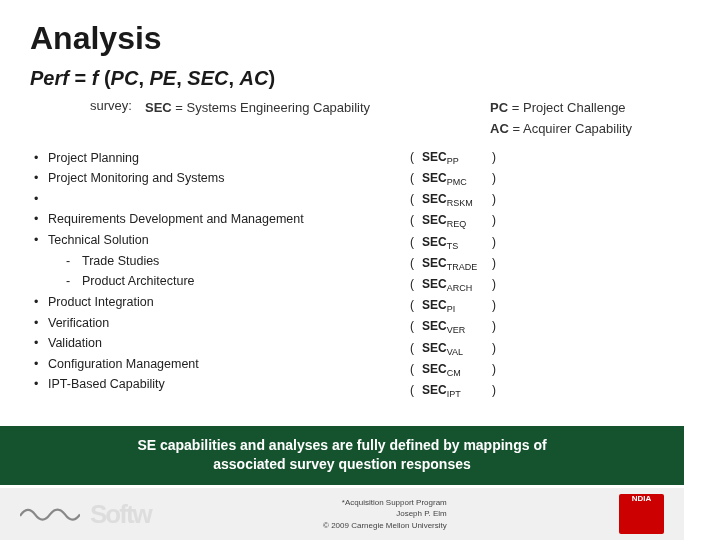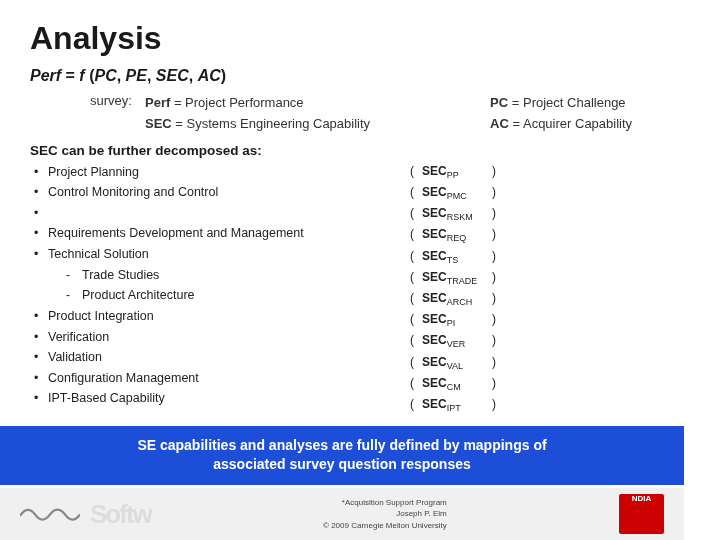--- a/index.html
+++ b/index.html
@@ -21,21 +21,21 @@
     }
 
     .title {
       font-size: 32px;
       font-weight: bold;
       color: #1a1a1a;
       margin-bottom: 10px;
     }
 
     .formula {
-      font-size: 16px;
+      font-size: 20px;
       font-weight: bold;
       color: #1a1a1a;
       margin-bottom: 8px;
     }
 
     .formula-italic {
       font-style: italic;
     }
 
     .where-section {
@@ -124,21 +124,21 @@
     .sec-sub {
       font-size: 9px;
       vertical-align: sub;
     }
 
     .bottom-banner {
       position: absolute;
       bottom: 55px;
       left: 0;
       right: 0;
-      background: #1d4ed8;
+      background: #14532d;
       color: #ffffff;
       text-align: center;
       font-size: 14px;
       font-weight: bold;
       padding: 10px 20px;
       line-height: 1.4;
     }
 
     .footer {
       position: absolute;
@@ -204,41 +204,39 @@
 
   <div class="formula">
     <span>
       <span class="formula-italic">Perf</span> = <span class="formula-italic">f</span> (<span class="formula-italic">PC</span>, <span class="formula-italic">PE</span>, <span class="formula-italic">SEC</span>, <span class="formula-italic">AC</span>)
     </span>
   </div>
 
   <div class="where-section">
     <div class="where-label">survey:</div>
     <div class="where-defs">
-      <div><span class="bold-term">Perf</span> = Project Performance</div>
       <div><span class="bold-term">SEC</span> = Systems Engineering Capability</div>
     </div>
     <div class="where-right">
       <div><span class="bold-term">PC</span> = Project Challenge</div>
       <div><span class="bold-term">AC</span> = Acquirer Capability</div>
     </div>
   </div>
 
-  <div class="sec-header">SEC can be further decomposed as:</div>
 
   <div class="two-col">
     <div class="left-col">
 
       <div class="bullet-item">
         <span class="bullet">•</span>
         <span>Project Planning</span>
       </div>
       <div class="bullet-item">
         <span class="bullet">•</span>
-        <span>Control Monitoring and Control</span>
+        <span>Project Monitoring and Systems</span>
       </div>
       <div class="bullet-item">
         <span class="bullet">•</span>
       </div>
       <div class="bullet-item">
         <span class="bullet">•</span>
         <span>Requirements Development and Management</span>
       </div>
       <div class="bullet-item">
         <span class="bullet">•</span>

